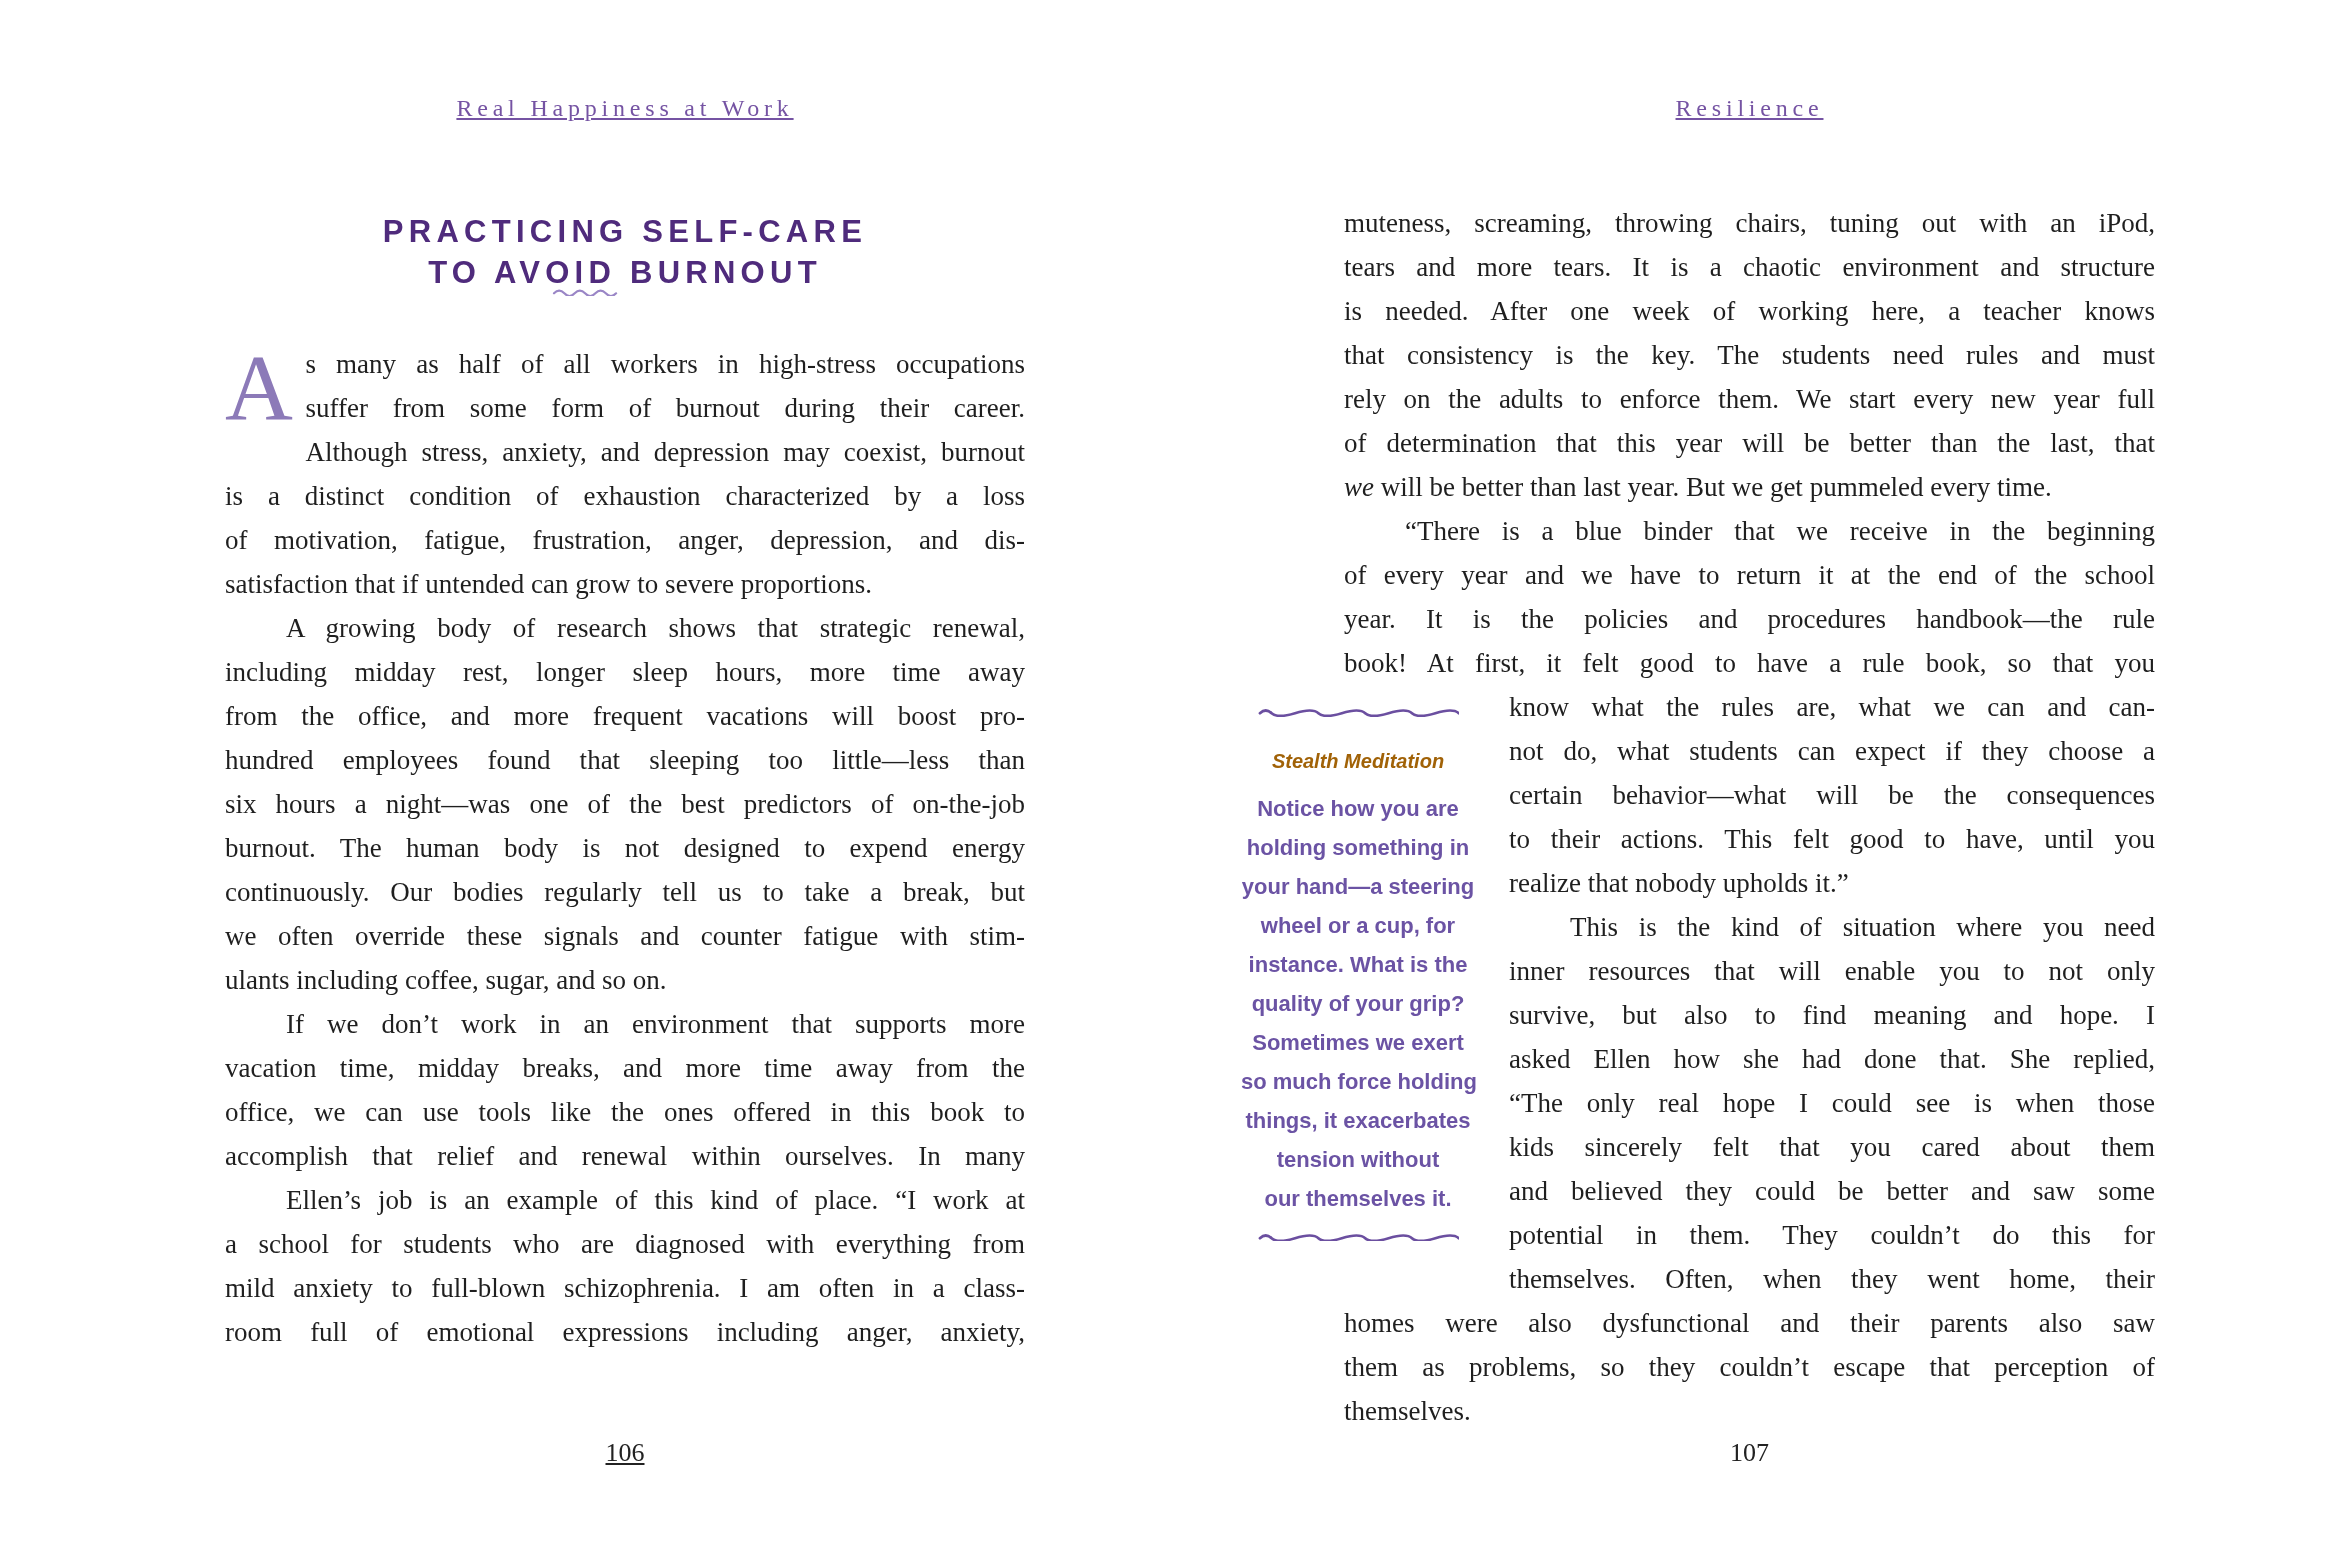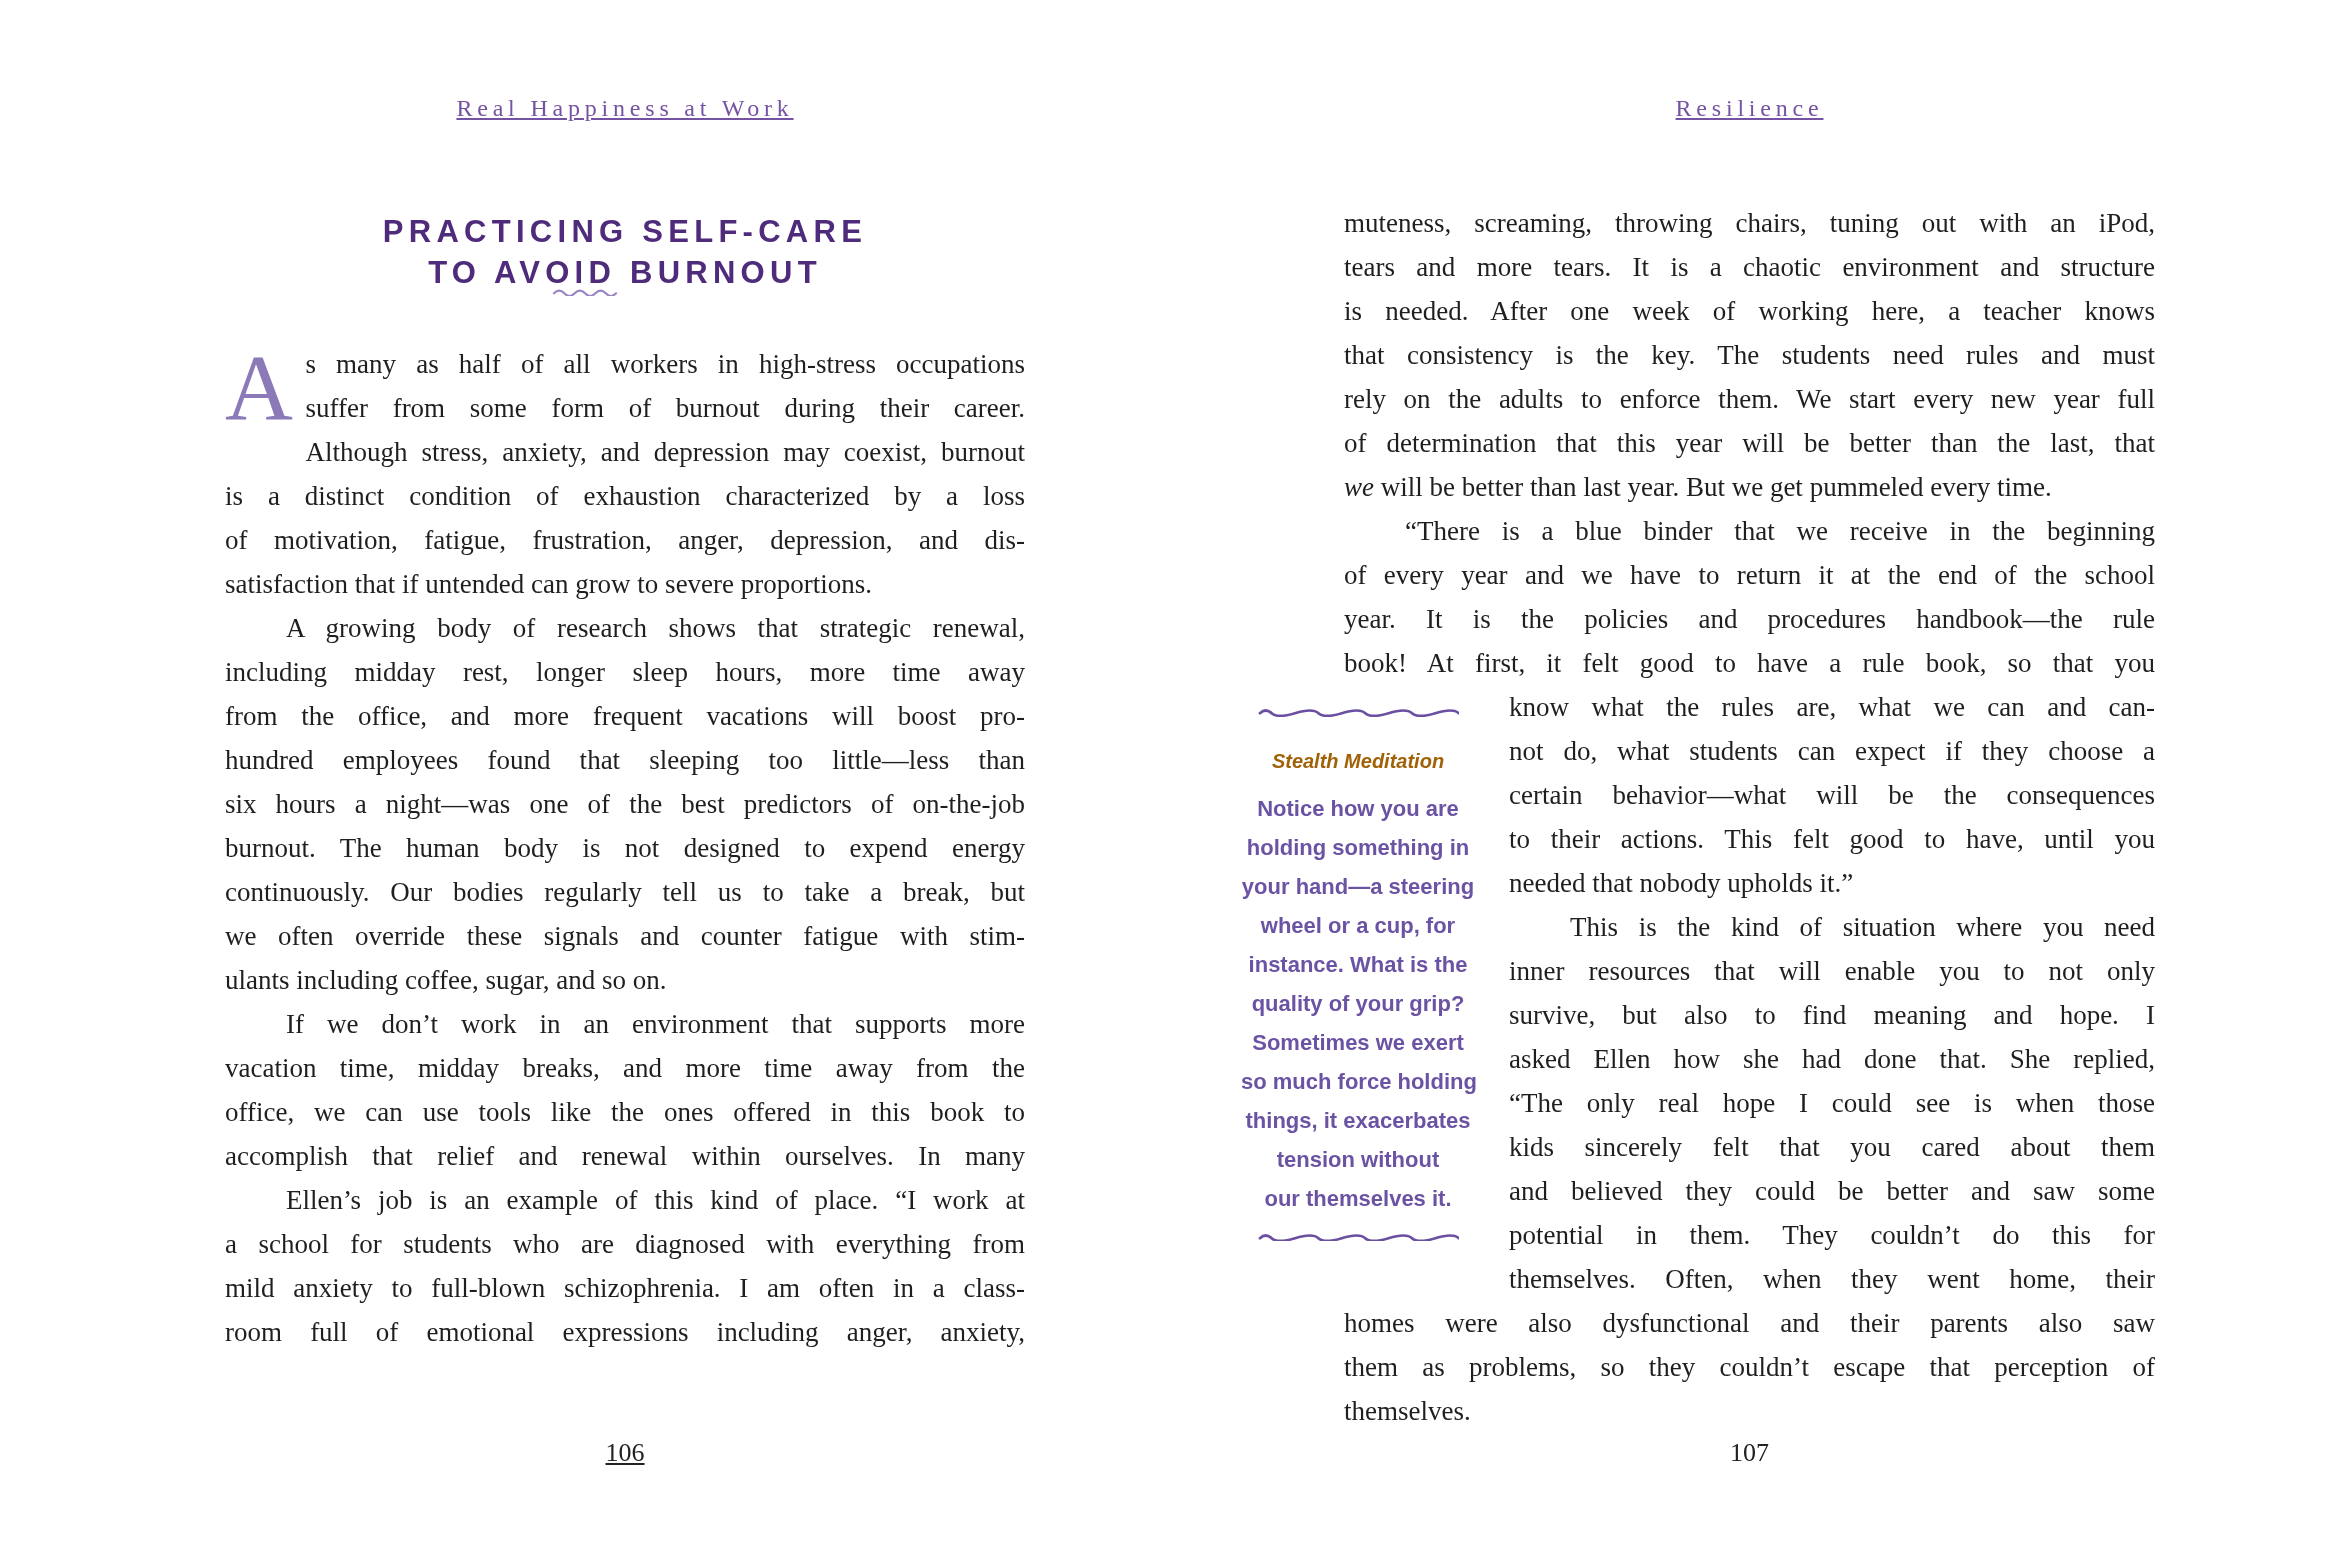--- a/index.html
+++ b/index.html
@@ -120,21 +120,21 @@
     <div class="bline j">of determination that this year will be better than the last, that</div>
     <div class="bline"><em>we</em><span> will be better than last year. But we get pummeled every time.</span></div>
     <div class="bline j ind">“There is a blue binder that we receive in the beginning</div>
     <div class="bline j">of every year and we have to return it at the end of the school</div>
     <div class="bline j">year. It is the policies and procedures handbook—the rule</div>
     <div class="bline j">book! At first, it felt good to have a rule book, so that you</div>
     <div class="bline j wrap">know what the rules are, what we can and can-</div>
     <div class="bline j wrap">not do, what students can expect if they choose a</div>
     <div class="bline j wrap">certain behavior—what will be the consequences</div>
     <div class="bline j wrap">to their actions. This felt good to have, until you</div>
-    <div class="bline wrap">needed that nobody upholds it.”</div>
+    <div class="bline wrap">realize that nobody upholds it.”</div>
     <div class="bline j wrap ind">This is the kind of situation where you need</div>
     <div class="bline j wrap">inner resources that will enable you to not only</div>
     <div class="bline j wrap">survive, but also to find meaning and hope. I</div>
     <div class="bline j wrap">asked Ellen how she had done that. She replied,</div>
     <div class="bline j wrap">“The only real hope I could see is when those</div>
     <div class="bline j wrap">kids sincerely felt that you cared about them</div>
     <div class="bline j wrap">and believed they could be better and saw some</div>
     <div class="bline j wrap">potential in them. They couldn’t do this for</div>
     <div class="bline j wrap">themselves. Often, when they went home, their</div>
     <div class="bline j">homes were also dysfunctional and their parents also saw</div>

